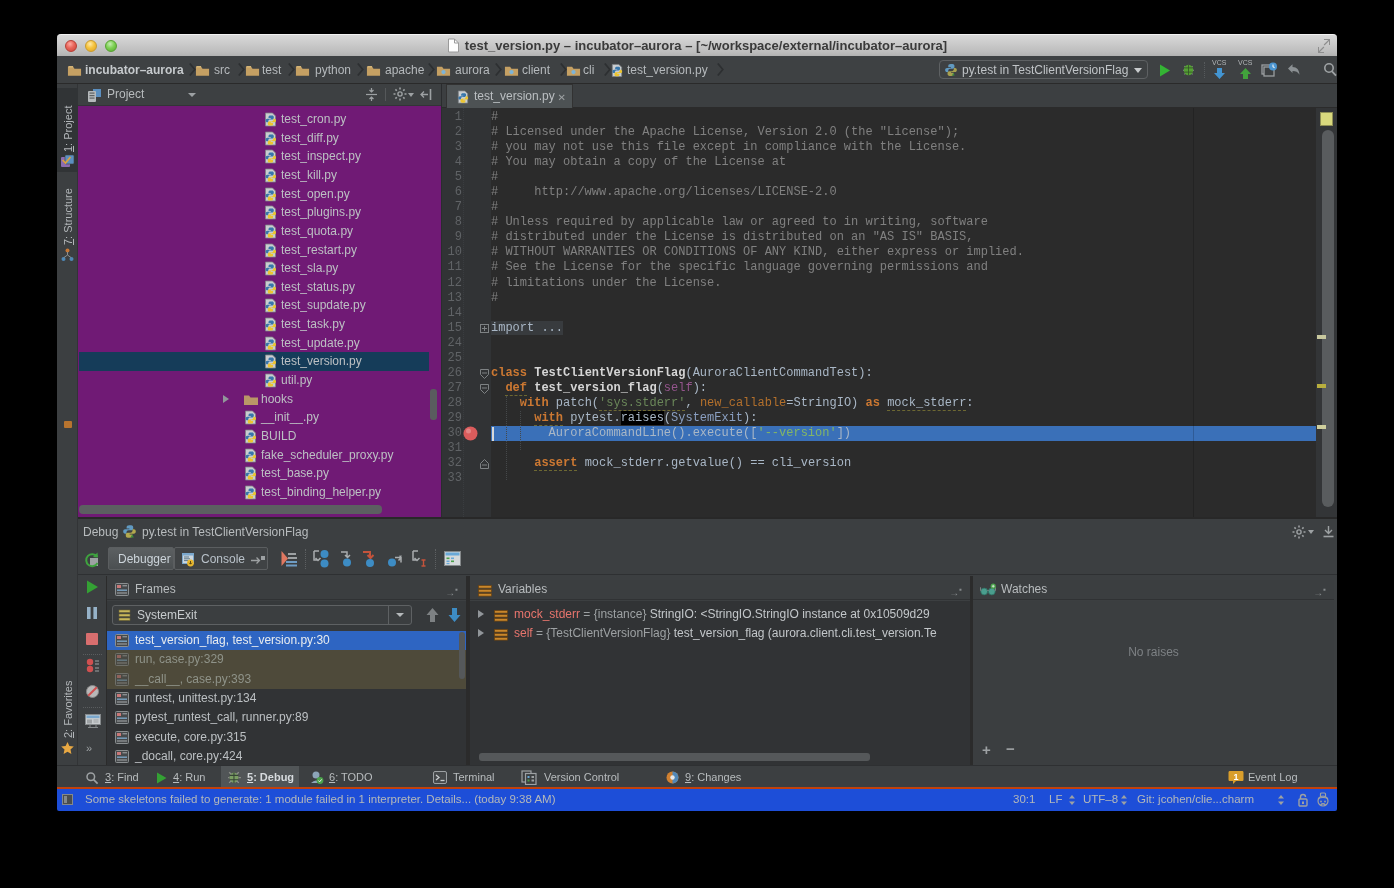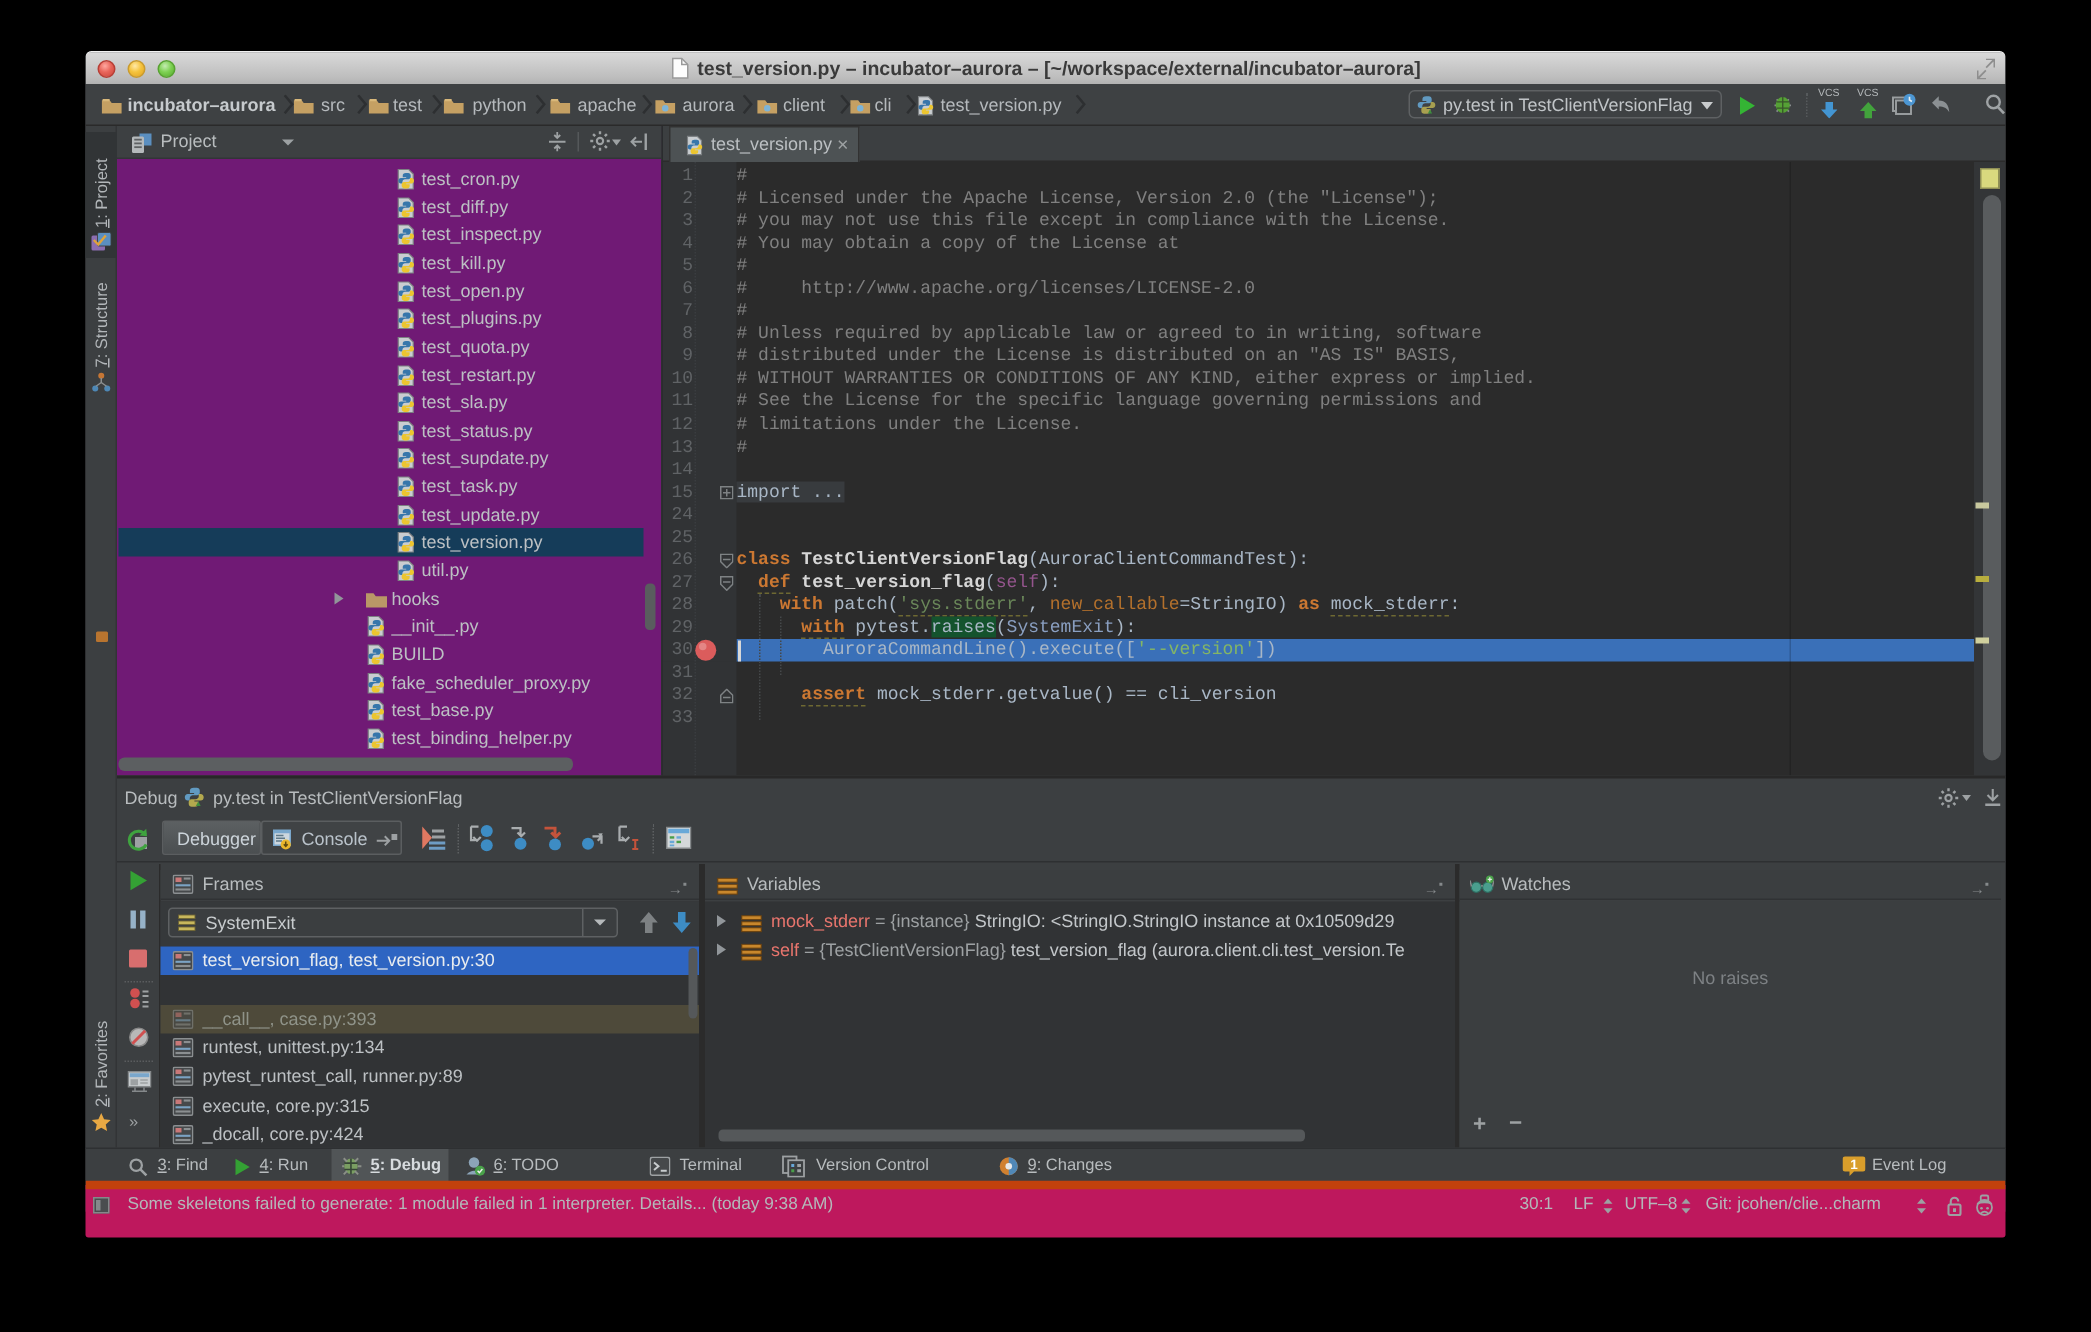--- a/index.html
+++ b/index.html
@@ -45,21 +45,21 @@
 .dtab{position:absolute;top:4px;height:23px;line-height:22px;font-size:12px;color:#b9c2ca;border:1px solid #5b5e60;border-radius:2px}
 .dbody{position:absolute;left:0;top:57px;width:1259px;height:191px}
 .dleft{position:absolute;left:0;top:0;width:50px;height:191px}
 .panel{position:absolute;top:0;height:191px}
 .phdr{position:absolute;left:0;top:4px;height:20px;width:100%;background:#3b3e40;border-bottom:1px solid #303234;color:#b8bcbe;font-size:12px;line-height:19px}
 .pbody{position:absolute;left:0;top:25px;bottom:0;width:100%;background:#313335}
 .frow{position:absolute;left:0;width:100%;height:19.3px;line-height:19.3px;font-size:12px;color:#bcc0c3;white-space:nowrap}
 
 .bbar{position:absolute;left:0;top:731px;width:1280px;height:22px;background:#3c3f41;border-top:1px solid #2e3032;font-size:11px;color:#b8bcbe}
 .btab{position:absolute;top:2px;height:18px;line-height:18px;white-space:nowrap}
-.sbar{position:absolute;left:0;top:753px;width:1280px;height:38px;background:#be185d;border-top:6px solid #c2410c;font-size:11px;color:#b4b8ba;border-radius:0 0 2px 2px}
+.sbar{position:absolute;left:0;top:753px;width:1280px;height:24px;background:#1d4ed8;border-top:2px solid #c2410c;font-size:11px;color:#b4b8ba;border-radius:0 0 2px 2px}
 u{text-decoration:underline}
 .wavy{border-bottom:1px dashed rgba(190,180,60,0.45)}
 .estripe .abs{z-index:2}
 </style></head>
 <body>
 <div id="win">
   <div class="titlebar">
     <div class="tl r"></div>
       <div class="tl y"></div>
       <div class="tl g"></div>
@@ -484,21 +484,21 @@
 <span class="cm"># See the License for the specific language governing permissions and</span>
 <span class="cm"># limitations under the License.</span>
 <span class="cm">#</span>
 
 <span style="background:#383b3e">import ...</span>
 
 
 <span class="kw">class</span> <span class="fn">TestClientVersionFlag</span>(AuroraClientCommandTest):
   <span class="kw wavy">def</span> <span class="fn">test_version_flag</span>(<span class="slf">self</span>):
     <span class="kw">with</span> patch(<span class="st wavy">'sys.stderr'</span>, <span class="par">new_callable</span>=StringIO) <span class="kw">as</span> <span class="wavy">mock_stderr</span>:
-      <span class="kw wavy">with</span> pytest.<span style="background:#14532d">raises</span>(<span class="cls">SystemExit</span>):
+      <span class="kw wavy">with</span> pytest.<span style="background:#000000">raises</span>(<span class="cls">SystemExit</span>):
         AuroraCommandLine().execute([<span style="color:#84b665">'--version'</span>])
 
       <span class="kw wavy">assert</span> mock_stderr.getvalue() == cli_version
 </pre>
     <svg class="abs fold" style="left:39px;top:240px" width="9" height="9" viewBox="0 0 9 9">
         <rect x="0.5" y="0.5" width="8" height="8" fill="#313335" stroke="#7e8284"></rect>
         <path d="M2 4.5h5M4.5 2v5" stroke="#7e8284"></path>
       </svg>
     <svg class="abs fold" style="left:39px;top:285px" width="9" height="10" viewBox="0 0 9 10">
         <path d="M0.5 0.5h8v5l-4 4-4-4z" fill="#313335" stroke="#7e8284"></path>
@@ -675,20 +675,30 @@
           <div class="frow" style="top:30.0px;background:#2e65c2;color:#e8ecef">
               <span class="abs" style="left:8px;top:3px;opacity:1"><svg width="14" height="13" viewBox="0 0 14 13">
                   <rect x="0.5" y="0.5" width="13" height="12" rx="1" fill="#46494b" stroke="#8b8f91"></rect>
                   <rect x="2" y="2" width="4" height="3" fill="#c97878"></rect>
                   <rect x="7.5" y="2" width="4.5" height="1.4" fill="#8b8f91"></rect>
                   <rect x="2" y="6.5" width="10" height="1.4" fill="#7ba3c4"></rect>
                   <rect x="2" y="9.3" width="10" height="1.4" fill="#8b8f91"></rect>
                 </svg></span>
               <span class="abs" style="left:28px">test_version_flag, test_version.py:30</span>
             </div>
+            <div class="frow" style="top:49.3px;background:#4e4a3a;color:#8f9389">
+              <span class="abs" style="left:8px;top:3px;opacity:0.55"><svg width="14" height="13" viewBox="0 0 14 13">
+                  <rect x="0.5" y="0.5" width="13" height="12" rx="1" fill="#46494b" stroke="#8b8f91"></rect>
+                  <rect x="2" y="2" width="4" height="3" fill="#c97878"></rect>
+                  <rect x="7.5" y="2" width="4.5" height="1.4" fill="#8b8f91"></rect>
+                  <rect x="2" y="6.5" width="10" height="1.4" fill="#7ba3c4"></rect>
+                  <rect x="2" y="9.3" width="10" height="1.4" fill="#8b8f91"></rect>
+                </svg></span>
+              <span class="abs" style="left:28px">run, case.py:329</span>
+            </div>
             <div class="frow" style="top:68.6px;background:#4e4a3a;color:#8f9389">
               <span class="abs" style="left:8px;top:3px;opacity:0.55"><svg width="14" height="13" viewBox="0 0 14 13">
                   <rect x="0.5" y="0.5" width="13" height="12" rx="1" fill="#46494b" stroke="#8b8f91"></rect>
                   <rect x="2" y="2" width="4" height="3" fill="#c97878"></rect>
                   <rect x="7.5" y="2" width="4.5" height="1.4" fill="#8b8f91"></rect>
                   <rect x="2" y="6.5" width="10" height="1.4" fill="#7ba3c4"></rect>
                   <rect x="2" y="9.3" width="10" height="1.4" fill="#8b8f91"></rect>
                 </svg></span>
               <span class="abs" style="left:28px">__call__, case.py:393</span>
             </div>

